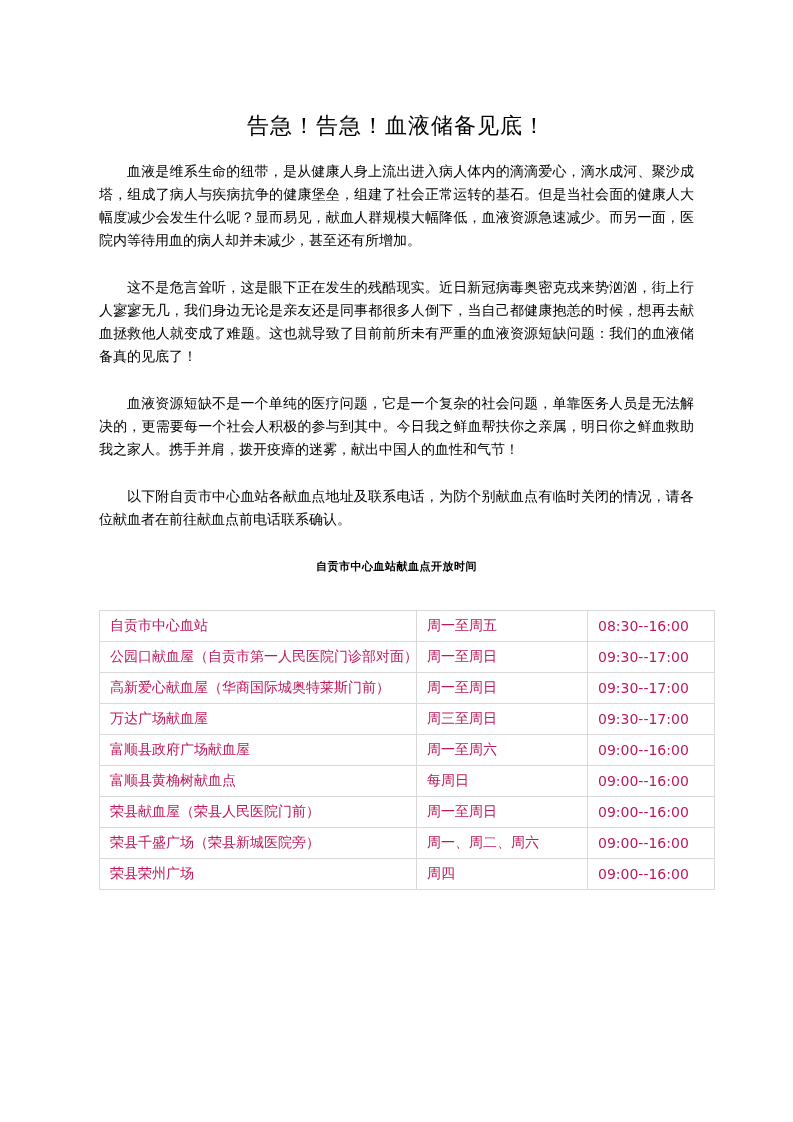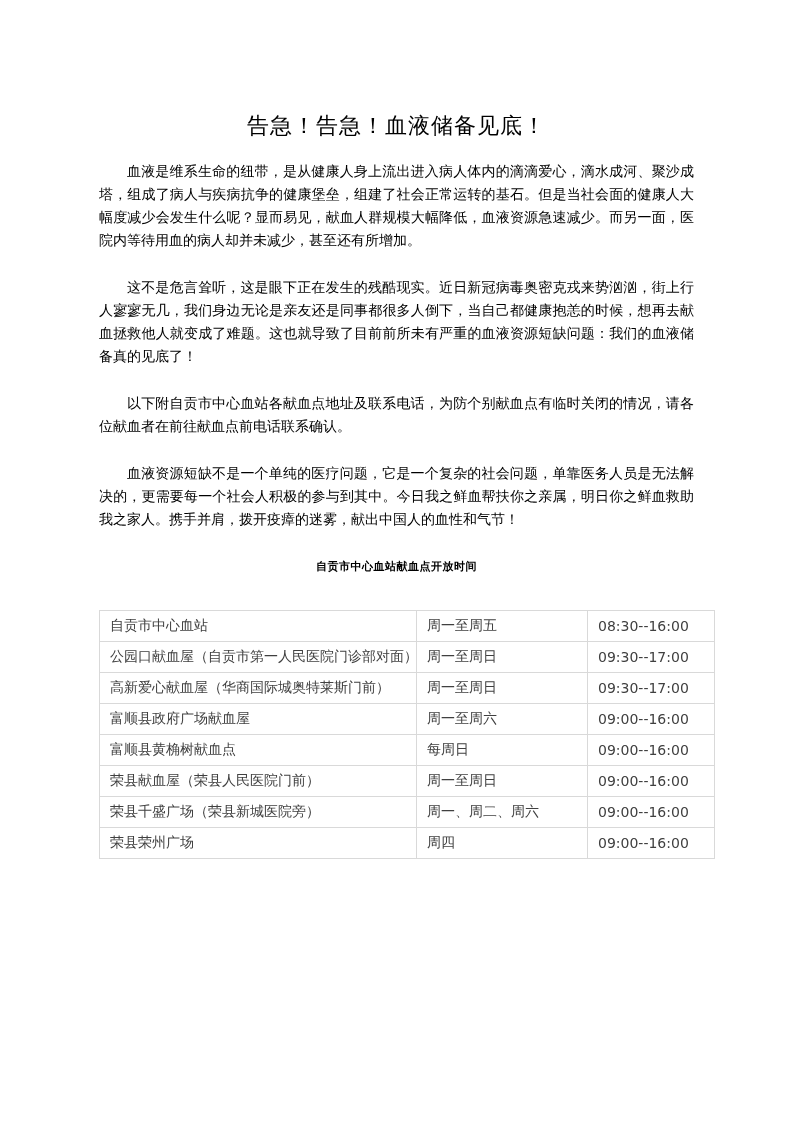--- a/index.html
+++ b/index.html
@@ -43,21 +43,21 @@
     font-family: "DejaVu Sans", "Liberation Sans", sans-serif;
     letter-spacing: 0.5px;
   }
   table.donation-table {
     width: 558px;
     margin: 31px auto 0 auto;
     border-collapse: collapse;
     table-layout: fixed;
     font-family: "DejaVu Sans", "Liberation Sans", sans-serif;
     font-size: 14px;
-    color: #404040;
+    color: #be185d;
   }
   table.donation-table td {
     border: 1px solid #d9d9d9;
     height: 30px;
     padding: 0 8px 0 10px;
     vertical-align: middle;
     white-space: nowrap;
     overflow: hidden;
   }
   .col-loc   { width: 298px; }
@@ -68,23 +68,23 @@
 <body>
 
 <div class="page">
 
   <h1 class="doc-title">告急！告急！血液储备见底！</h1>
 
   <p class="para">血液是维系生命的纽带，是从健康人身上流出进入病人体内的滴滴爱心，滴水成河、聚沙成塔，组成了病人与疾病抗争的健康堡垒，组建了社会正常运转的基石。但是当社会面的健康人大幅度减少会发生什么呢？显而易见，献血人群规模大幅降低，血液资源急速减少。而另一面，医院内等待用血的病人却并未减少，甚至还有所增加。</p>
 
   <p class="para">这不是危言耸听，这是眼下正在发生的残酷现实。近日新冠病毒奥密克戎来势汹汹，街上行人寥寥无几，我们身边无论是亲友还是同事都很多人倒下，当自己都健康抱恙的时候，想再去献血拯救他人就变成了难题。这也就导致了目前前所未有严重的血液资源短缺问题：我们的血液储备真的见底了！</p>
 
+  <p class="para">血液资源短缺不是一个单纯的医疗问题，它是一个复杂的社会问题，单靠医务人员是无法解决的，更需要每一个社会人积极的参与到其中。今日我之鲜血帮扶你之亲属，明日你之鲜血救助我之家人。携手并肩，拨开疫瘴的迷雾，献出中国人的血性和气节！</p>
+
   <p class="para">以下附自贡市中心血站各献血点地址及联系电话，为防个别献血点有临时关闭的情况，请各位献血者在前往献血点前电话联系确认。</p>
-
-  <p class="para">血液资源短缺不是一个单纯的医疗问题，它是一个复杂的社会问题，单靠医务人员是无法解决的，更需要每一个社会人积极的参与到其中。今日我之鲜血帮扶你之亲属，明日你之鲜血救助我之家人。携手并肩，拨开疫瘴的迷雾，献出中国人的血性和气节！</p>
 
   <h2 class="table-title">自贡市中心血站献血点开放时间</h2>
 
   <table class="donation-table">
     <tbody id="table-body">
     <tr>
       <td class="col-loc">自贡市中心血站</td>
       <td class="col-days">周一至周五</td>
       <td class="col-hours">08:30--16:00</td>
     </tr>
@@ -95,20 +95,25 @@
       <td class="col-hours">09:30--17:00</td>
     </tr>
 
 
     <tr>
       <td class="col-loc">高新爱心献血屋（华商国际城奥特莱斯门前）</td>
       <td class="col-days">周一至周日</td>
       <td class="col-hours">09:30--17:00</td>
     </tr>
 
+    <tr>
+      <td class="col-loc">万达广场献血屋</td>
+      <td class="col-days">周三至周日</td>
+      <td class="col-hours">09:30--17:00</td>
+    </tr>
 
     <tr>
       <td class="col-loc">富顺县政府广场献血屋</td>
       <td class="col-days">周一至周六</td>
       <td class="col-hours">09:00--16:00</td>
     </tr>
 
     <tr>
       <td class="col-loc">富顺县黄桷树献血点</td>
       <td class="col-days">每周日</td>

